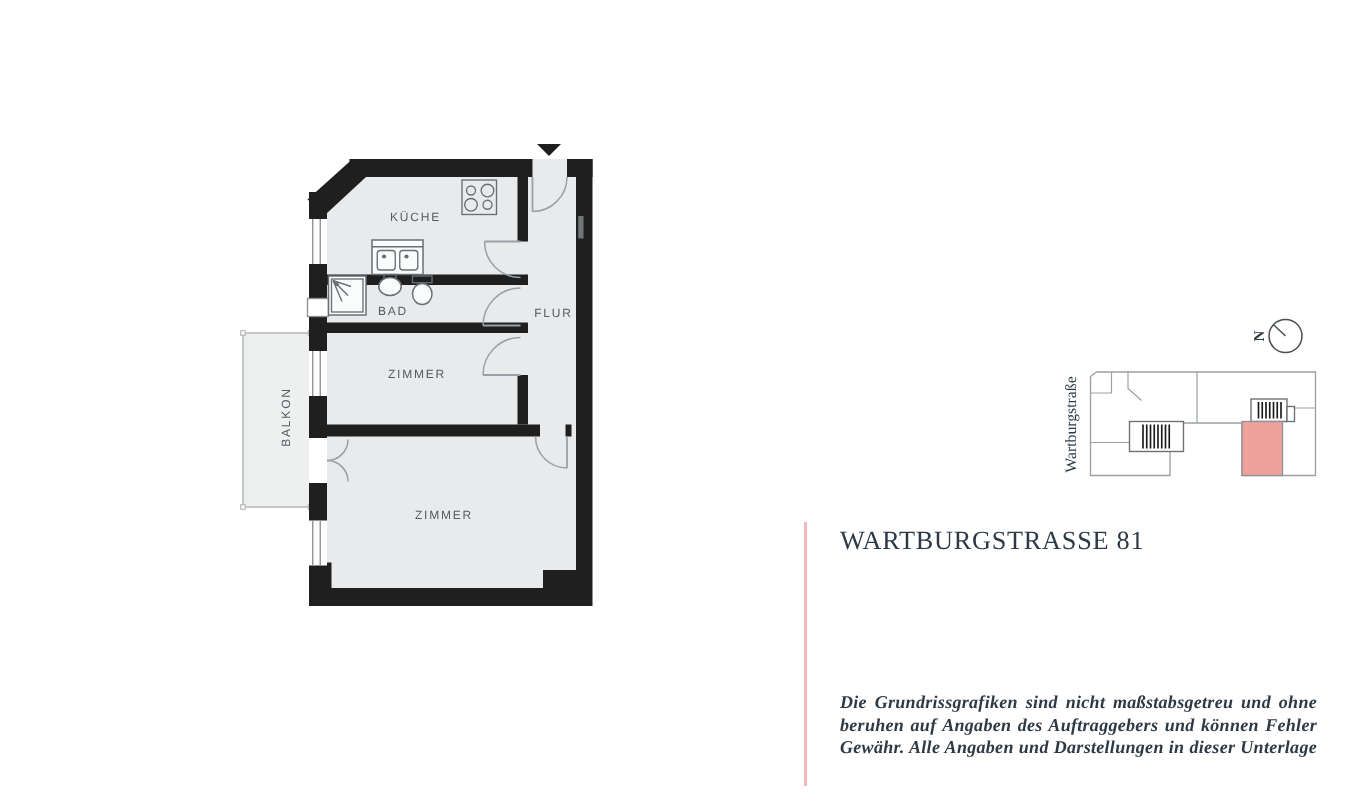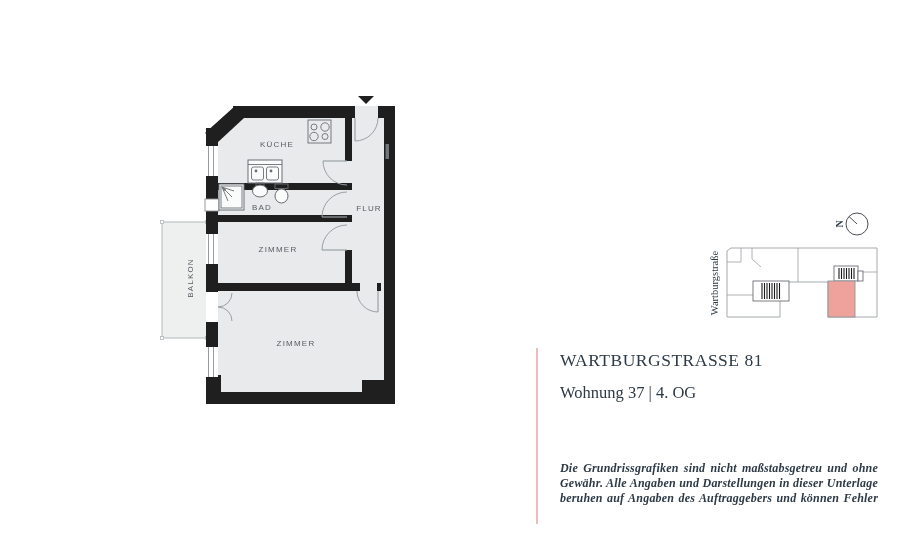--- a/index.html
+++ b/index.html
@@ -200,23 +200,22 @@
 
     <rect class="unit" x="828" y="281" width="27" height="36"></rect>
 
     <text class="street-label" transform="translate(714,283) rotate(-90)" x="0" y="3.5">Wartburgstraße</text>
   </svg>
 
   <div class="accent-line"></div>
 
   <div class="info">
     <div class="info-title">WARTBURGSTRASSE 81</div>
-    <div class="info-sub first">Wohnung 37 | 4. OG</div>
   </div>
 
   <div class="disclaimer">
     <div class="jl">Die Grundrissgrafiken sind nicht maßstabsgetreu und ohne</div>
+    <div class="jl">beruhen auf Angaben des Auftraggebers und können Fehler</div>
     <div class="jl">Gewähr. Alle Angaben und Darstellungen in dieser Unterlage</div>
-    <div class="jl">beruhen auf Angaben des Auftraggebers und können Fehler</div>
 
   </div>
 
 </div>
 
 </body></html>

